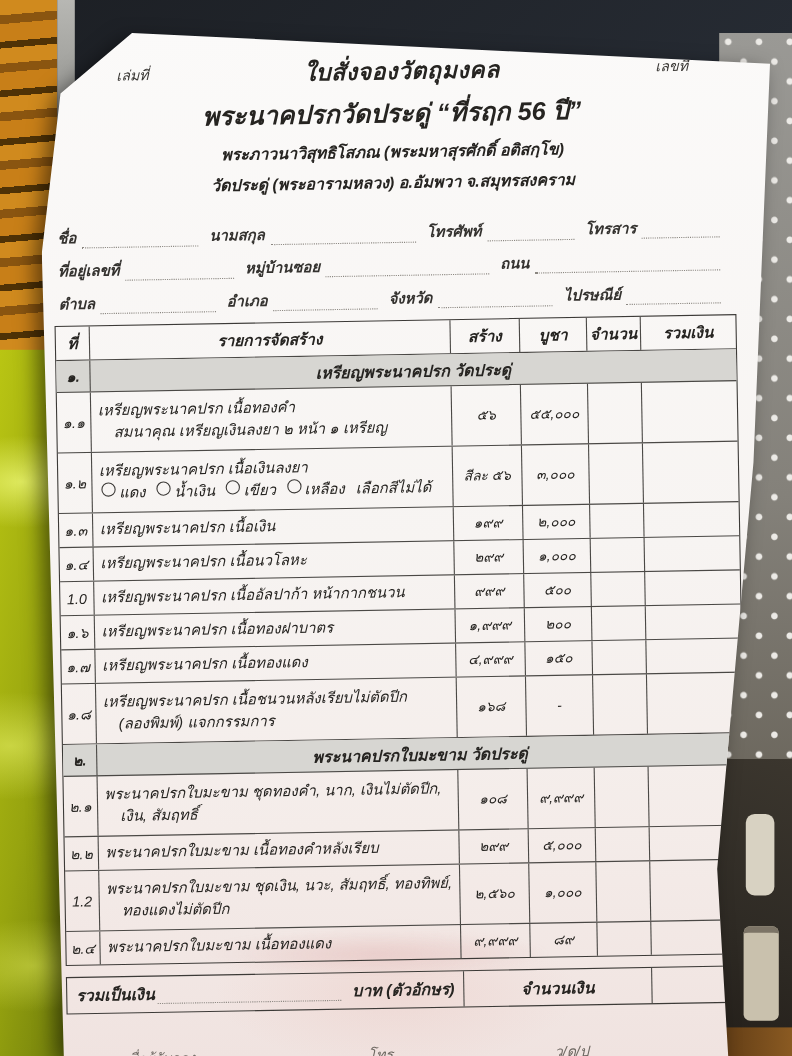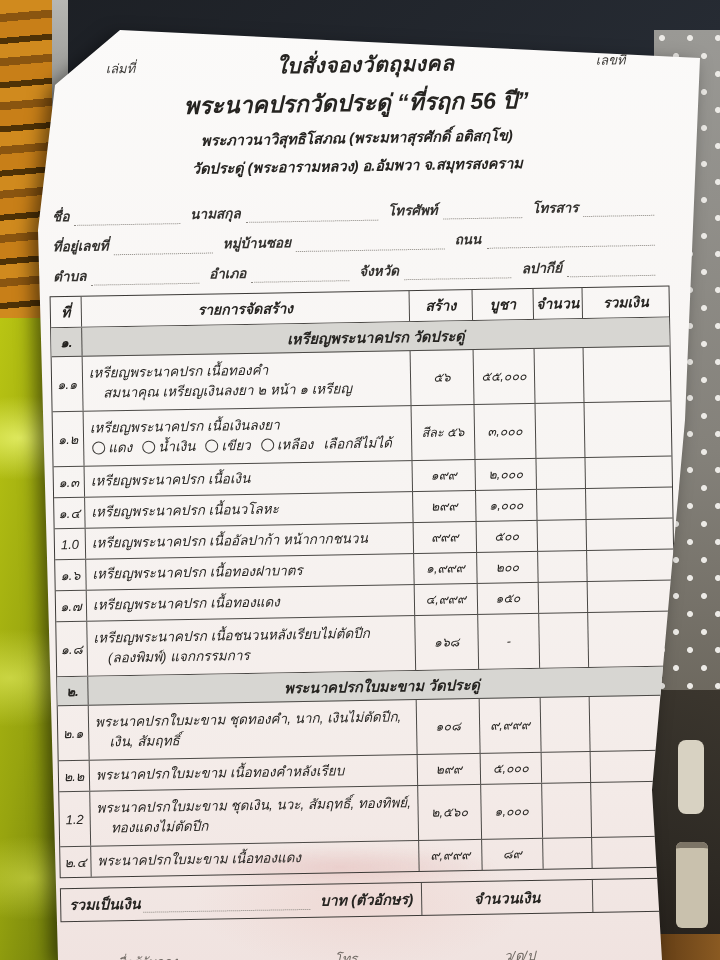--- a/index.html
+++ b/index.html
@@ -84,21 +84,21 @@
   .cqty{width:48px;flex:none;justify-content:center;}
   .csum{width:86px;flex:none;justify-content:center;}
   .thead{font-weight:bold;height:30px;}
   .thead .td{justify-content:center;font-size:14px;}
   .thead .desc{align-items:center;padding:0;}
   .sec{background:#d7d6d2;font-weight:bold;height:28px;}
   .sec .sectitle{flex:1;justify-content:center;font-size:14.5px;}
   .h1r{height:30px;}
   .h2r{height:54px;}
   .opts{display:flex;align-items:center;gap:10px;padding-left:2px;}
-  .opt{display:flex;align-items:center;gap:3px;}
+  .opt{display:flex;gap:3px;}
   .circ{width:11px;height:11px;border:1.4px solid #3c3a37;border-radius:50%;display:inline-block;}
   
   .total{display:flex;border:1.6px solid #3c3a37;margin-top:10px;height:32px;font-weight:bold;font-size:14.5px;}
   .total .cell1{flex:1;display:flex;align-items:flex-end;padding:0 8px 5px 8px;border-right:1px solid #4a4845;}
   .total .cell2{width:170px;flex:none;display:flex;align-items:center;justify-content:center;border-right:1px solid #4a4845;}
   .total .cell3{width:86px;flex:none;}
   .total .dots{flex:1;}
   
   .sig{display:flex;align-items:flex-end;margin:30px 30px 0 55px;font-size:13px;color:#6d6761;height:22px;}
   .sig .lbl{white-space:nowrap;}
@@ -150,21 +150,21 @@
           <span class="lbl">ถนน</span>
             <span class="dots" style="flex:1.7"></span>
         </div>
         <div class="c-row">
           <span class="lbl">ตำบล</span>
             <span class="dots" style="flex:1.1"></span>
           <span class="lbl">อำเภอ</span>
             <span class="dots" style="flex:1"></span>
           <span class="lbl">จังหวัด</span>
             <span class="dots" style="flex:1.1"></span>
-          <span class="lbl">ลปากีย์</span>
+          <span class="lbl">ไปรษณีย์</span>
             <span class="dots" style="flex:0.9"></span>
         </div>
       </div>
 
       <div class="tbl">
         <div class="tr thead">
           <div class="td no">ที่</div>
           <div class="td desc">รายการจัดสร้าง</div>
           <div class="td cmade">สร้าง</div>
           <div class="td cprice">บูชา</div>

